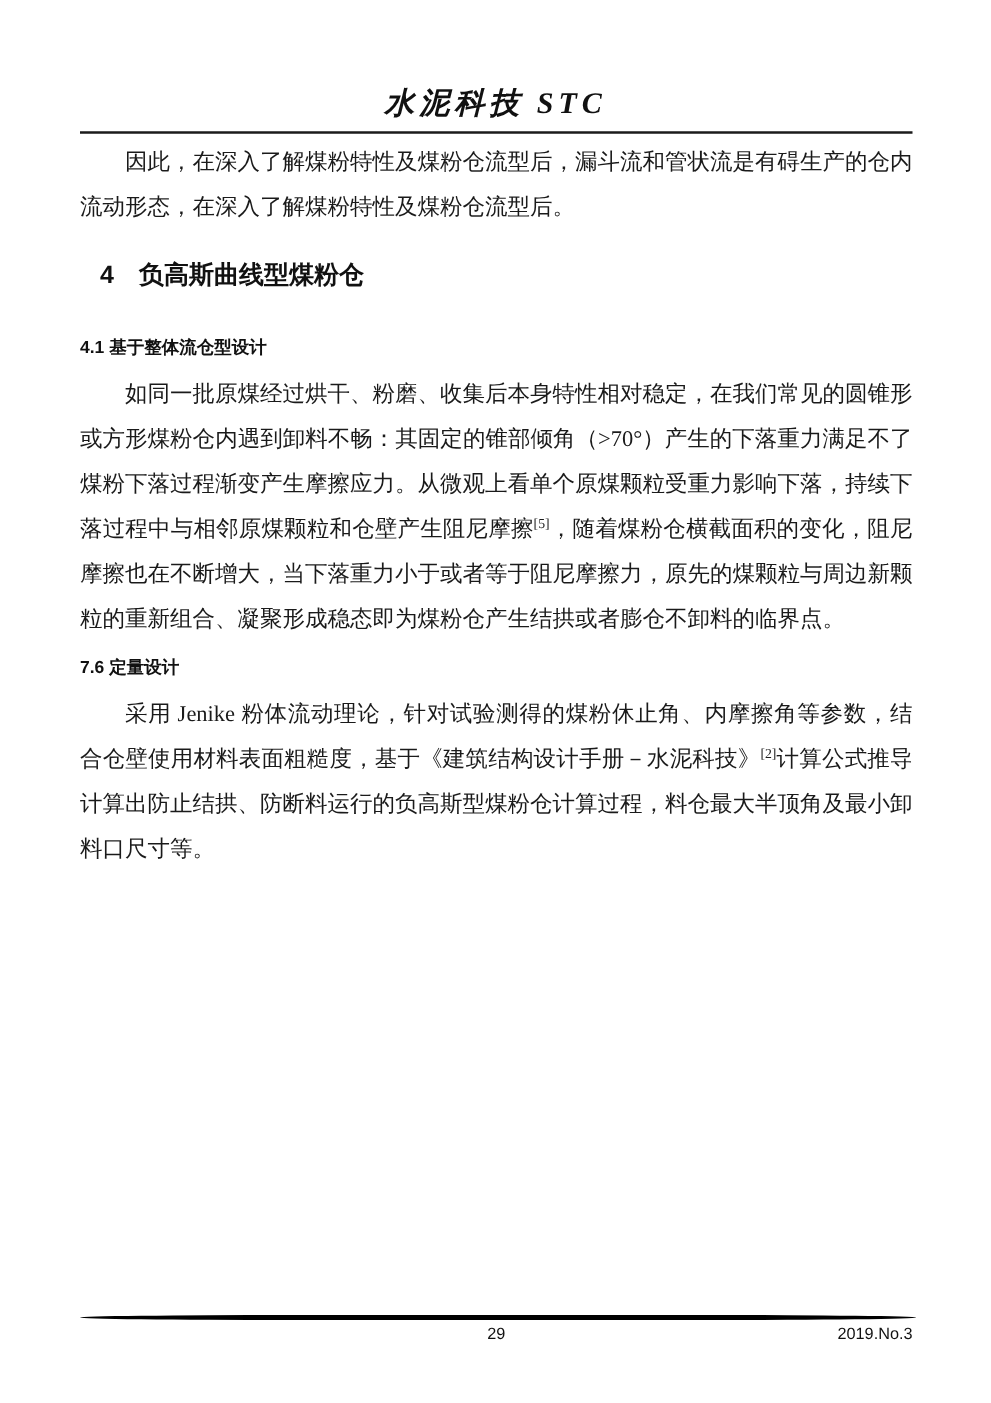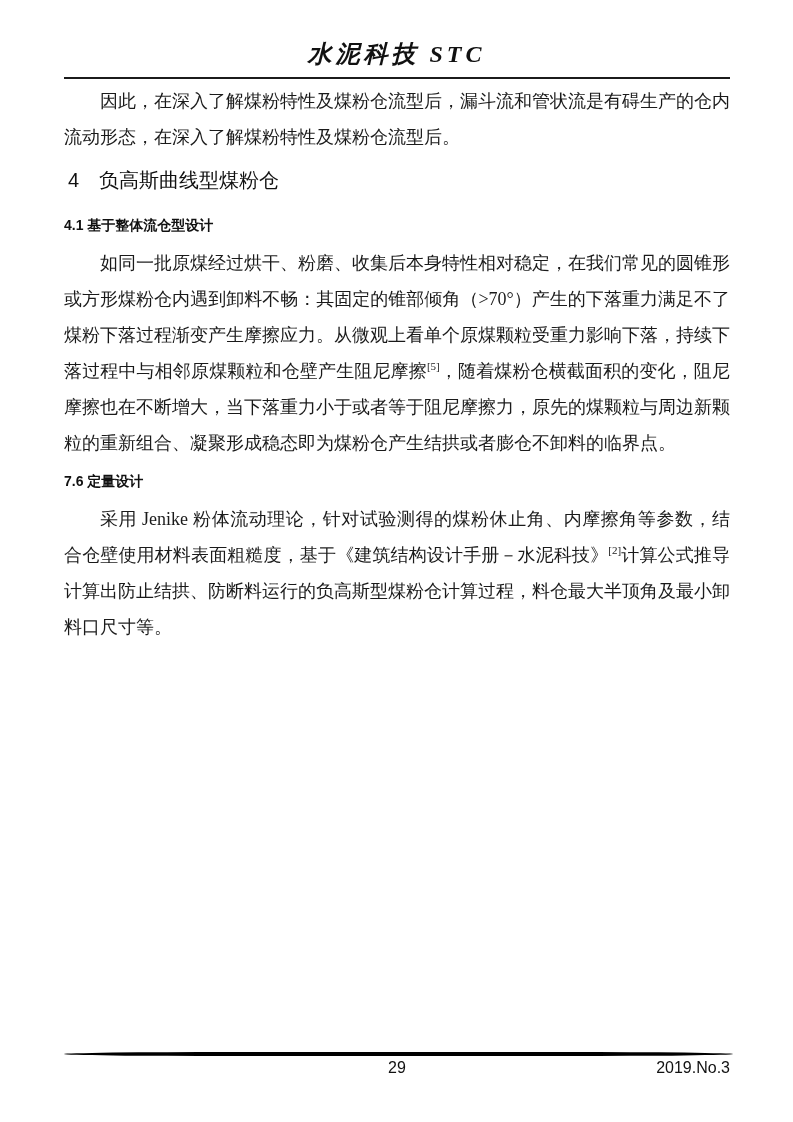--- a/index.html
+++ b/index.html
@@ -5,21 +5,21 @@
   html, body { margin: 0; padding: 0; background: #ffffff; }
   .page {
     position: relative;
     width: 793px;
     height: 1122px;
     background: #ffffff;
     color: #1a1a1a;
     font-family: "Liberation Serif", "DejaVu Serif", serif;
     overflow: hidden;
   }
-  .header { text-align: center; padding-top: 38px; }
+  .header { text-align: center; padding-top: 66px; }
   .journal-title {
     display: inline-block;
     font-family: "Liberation Serif", "DejaVu Serif", serif;
     font-style: italic;
     font-weight: bold;
     font-size: 24px;
     letter-spacing: 4px;
     color: #111;
   }
   .header-rule {
@@ -31,23 +31,23 @@
   .body-text {
     margin: 0;
     font-size: 18px;
     line-height: 36px;
     text-align: justify;
     text-align-last: left;
     text-indent: 36px;
     word-break: break-all;
   }
   .sec-heading {
-    margin: 4px;
+    margin: 16px;
     font-family: "Liberation Sans", "DejaVu Sans", sans-serif;
-    font-weight: normal;
+    font-weight: bold;
     font-size: 20px;
     line-height: 42px;
     color: #111;
   }
   .subsec-heading {
     margin: 0;
     font-family: "Liberation Sans", "DejaVu Sans", sans-serif;
     font-weight: bold;
     font-size: 14px;
     line-height: 40px;
@@ -67,21 +67,21 @@
     background: #000;
     border-radius: 50% / 100%;
   }
   .footer-row {
     position: absolute;
     top: 1059px;
     left: 64px;
     right: 63px;
     height: 18px;
     font-family: "Liberation Sans", "DejaVu Sans", sans-serif;
-    font-size: 16px;
+    font-size: 13px;
     color: #111;
   }
   .page-number {
     position: absolute;
     left: 0; right: 0;
     text-align: center;
   }
   .issue {
     position: absolute;
     right: 0;

